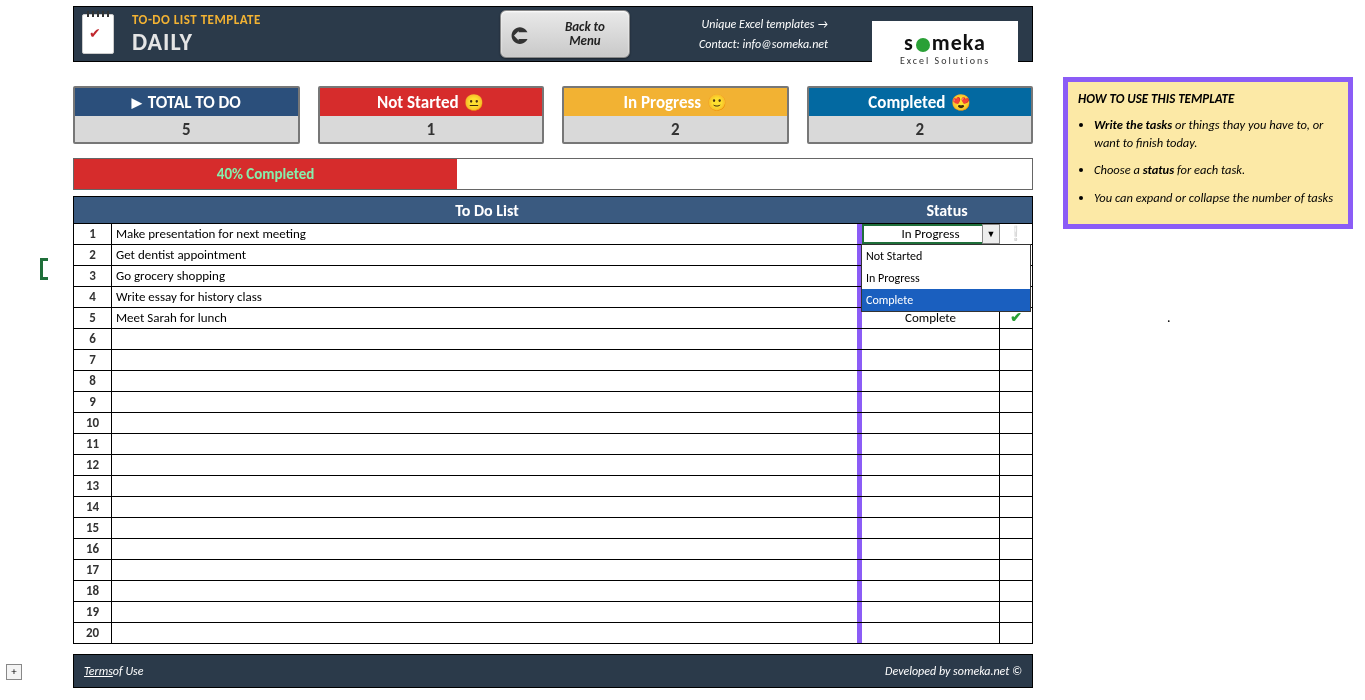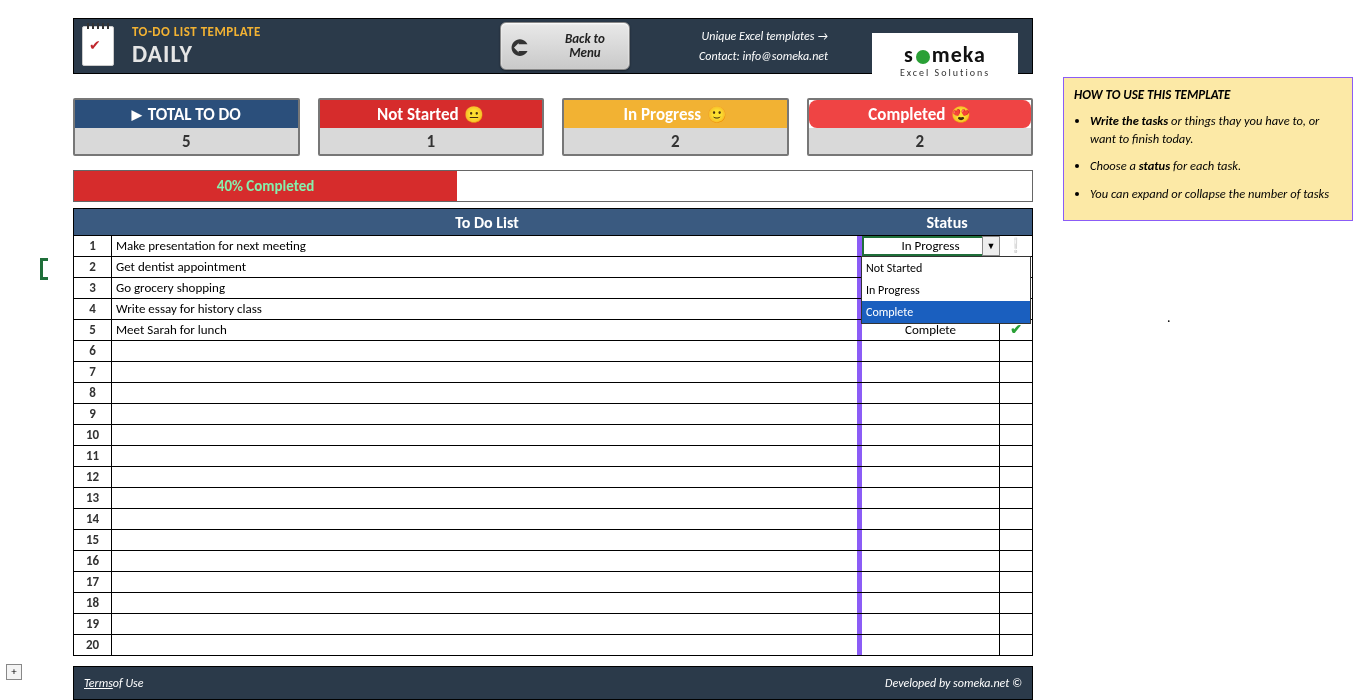--- a/index.html
+++ b/index.html
@@ -1,20 +1,20 @@
 <!DOCTYPE html>
 <html><head>
 <meta charset="utf-8">
 <style>
   * { box-sizing: border-box; margin: 0; padding: 0; }
   body { font-family: Calibri, Arial, sans-serif; background: #fff; font-size: 13px; color: #000; }
   .page { width: 1365px; height: 700px; position: relative; }
   .left-strip { position: absolute; left: 0; top: 0; width: 45px; height: 700px; background: #fff; }
   .expand-btn { position: absolute; left: 6px; top: 664px; width: 16px; height: 16px; border: 1px solid #888; background: #f4f4f4; font-size: 11px; line-height: 14px; text-align: center; cursor: pointer; }
-  .main { position: absolute; left: 73px; top: 18px; width: 960px; }
+  .main { position: absolute; left: 73px; top: 6px; width: 960px; }
   .header { display: flex; height: 56px; background: #2b3a4a; border: 1px solid #000; position: relative; }
   .logo-slot { width: 48px; height: 100%; display: flex; align-items: center; justify-content: center; }
   .notebook-icon { width: 32px; height: 40px; background: #fff; border-radius: 2px; position: relative; border: 1px solid #ccc; }
   .notebook-icon::before { content:""; position:absolute; top:-4px; left:4px; right:4px; height:6px; background: repeating-linear-gradient(90deg,#333 0 2px, transparent 2px 5px); }
   .notebook-icon::after { content:"✔"; color:#c0272d; font-size:14px; position:absolute; left:6px; top:10px; }
   .title-block { flex: 1; display: flex; flex-direction: column; justify-content: center; padding-left: 10px; }
   .tpl-title { color: #f2b233; font-weight: bold; font-size: 13px; letter-spacing: .5px; }
   .daily { color: #e5e5e5; font-weight: bold; font-size: 24px; letter-spacing: 1px; }
   .back-btn { position: absolute; left: 426px; top: 3px; width: 130px; height: 48px; background: linear-gradient(#e9e9e9,#c9c9c9); border:1px solid #888; border-radius:6px; display:flex; align-items:center; gap:6px; padding:4px 8px; box-shadow: inset 0 1px 2px #fff, 0 1px 2px rgba(0,0,0,.4); cursor:pointer; }
   .back-arrow { font-size: 26px; font-weight: bold; color:#333; transform: scaleX(-1); }
@@ -27,21 +27,21 @@
   .someka-logo .brand { font-size:22px; font-weight:bold; letter-spacing:1px; color:#111; }
   .someka-logo .brand .dot { display:inline-block; width:14px; height:14px; background:#2aa036; border-radius:50%; margin:0 2px; vertical-align:middle; }
   .someka-logo .sub { font-size:10px; letter-spacing:2px; color:#333; margin-top:-2px;}
   .cards { display:flex; gap:18px; margin-top:24px; }
   .card { flex:1; border:2px solid #777; border-radius:2px; overflow:hidden; }
   .card-top { height:28px; display:flex; align-items:center; justify-content:center; color:#fff; font-weight:bold; font-size:17px; gap:6px; }
   .card-bot { height:26px; background:#d9d9d9; display:flex; align-items:center; justify-content:center; font-size:17px; font-weight:bold; color:#333; }
   .card-total .card-top { background:#2b4f7b; }
   .card-notstarted .card-top { background:#d62c2c; }
   .card-inprogress .card-top { background:#f2b233; }
-  .card-completed .card-top { background:#ef4444;border-radius:8px; }
+  .card-completed .card-top { background:#0369a1; }
   .emoji { font-size:16px; }
   .play { font-size:13px; }
   .progress-wrap { margin-top:14px; height:32px; border:1px solid #666; display:flex; background:#fff; }
   .progress-fill { background:#d62c2c; height:100%; display:flex; align-items:center; justify-content:center; font-weight:bold; font-size:15px; color:#86efac; }
   .table-wrap { margin-top:6px; border:1px solid #000; }
   .thead { display:flex; background:#3a5a80; color:#fff; font-weight:bold; font-size:16px; height:26px; align-items:center; }
   .th-num { width:38px; }
   .th-task { flex:1; text-align:center; }
   .th-status { width:170px; text-align:center; }
   .tbody { }
@@ -54,21 +54,21 @@
   .ic-complete { color:#2aa036; font-weight:bold; }
   .ic-notstarted { color:#d62c2c; font-weight:bold; }
   .row-active .cell-status { outline:2px solid #1f6f3a; outline-offset:-2px; }
   .dd-btn { position:absolute; right:-1px; top:0; width:18px; height:20px; background:#eee; border:1px solid #888; font-size:9px; line-height:18px; cursor:pointer; }
   .dropdown { position:absolute; top:20px; left:-1px; width:170px; background:#fff; border:1px solid #333; z-index:5; font-size:12px; text-align:left; }
   .dropdown div { padding:1px 4px; }
   .dropdown .sel { background:#1a5fbf; color:#fff; }
   .footer { margin-top:10px; height:34px; background:#2b3a4a; border:1px solid #000; color:#fff; display:flex; align-items:center; padding:0 10px; font-size:12px; font-style:italic; }
   .footer a { color:#fff; text-decoration:underline; }
   .footer .spacer { flex:1; }
-  .sticky { position:absolute; left:1063px; top:77px; width:290px; background:#fce9a6; border:1px solid #8b5cf6; padding:8px 10px; font-size:12.5px; line-height:1.4; }
+  .sticky { position:absolute; left:1063px; top:77px; width:290px; background:#fce9a6; border:5px solid #8b5cf6; padding:8px 10px; font-size:12.5px; line-height:1.4; }
   .sticky h4 { font-style:italic; font-size:13px; margin-bottom:8px; }
   .sticky ul { list-style: disc; padding-left:16px; font-style:italic; }
   .sticky li { margin-bottom:10px; }
   .sel-marker { position:absolute; left:40px; top:258px; width:8px; height:22px; border-left:3px solid #1f6f3a; border-top:3px solid #1f6f3a; border-bottom:3px solid #1f6f3a; }
   .dot-marker { position:absolute; left:1167px; top:309px; font-size:14px; color:#000; }
 </style>
 </head>
 <body>
 
 <div class="page">

